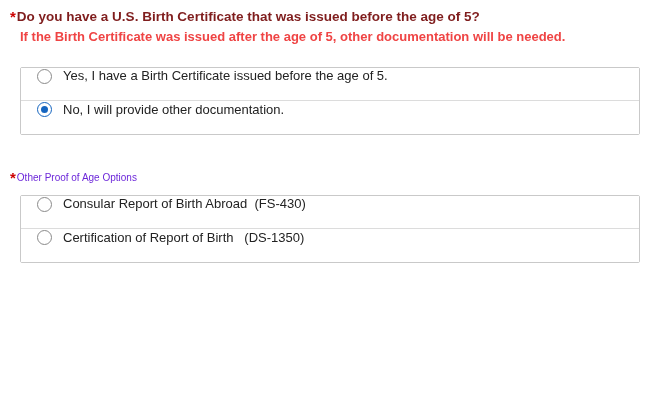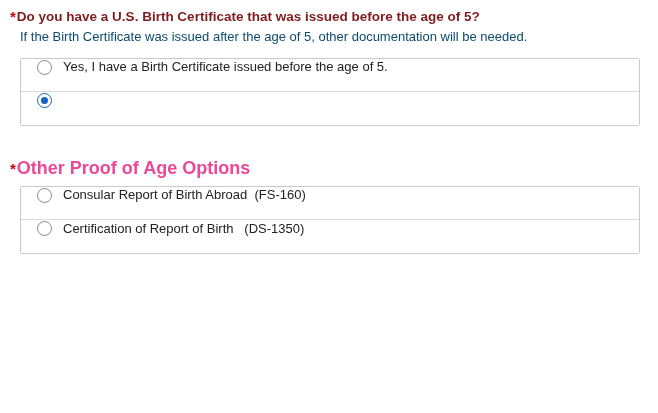--- a/index.html
+++ b/index.html
@@ -36,22 +36,23 @@
   }
   .question-title {
     font-size: 13.5px;
     line-height: 17px;
     font-weight: 700;
     color: #7f1d1d;
   }
   .question-help {
     font-size: 13px;
     line-height: 17px;
-    color: #0c4a6e;
-    margin: 3px 0 13px 10px;
+    color: #ef4444;
+    margin: 3px 0 22px 10px;
+    font-weight: bold;
   }
 
   .option-group {
     border: 1px solid #c9c9c9;
     border-radius: 2px;
     background: #ffffff;
     margin-left: 10px;
     margin-right: 4px;
   }
   .option-row {
@@ -103,24 +104,24 @@
   .section-gap {
     height: 34px;
   }
 
   .section-head {
     display: flex;
     align-items: flex-start;
     margin: 0 0 9px 0;
   }
   .section-title {
-    font-size: 18px;
+    font-size: 10px;
     line-height: 17px;
-    font-weight: 700;
-    color: #ec4899;
+    font-weight: 400;
+    color: #6d28d9;
   }
 </style>
 </head>
 <body>
 
 <div class="page">
 
   <div class="question-head">
     <span class="req-star">*</span>
     <span class="question-title">Do you have a U.S. Birth Certificate that was issued before the age of 5?</span>
@@ -128,34 +129,35 @@
 
   <div class="question-help">If the Birth Certificate was issued after the age of 5, other documentation will be needed.</div>
 
   <div class="option-group">
     <div class="option-row">
       <span class="radio"></span>
       <span class="option-label">Yes, I have a Birth Certificate issued before the age of 5.</span>
     </div>
     <div class="option-row">
       <span class="radio checked"></span>
+      <span class="option-label">No, I will provide other documentation.</span>
     </div>
   </div>
 
   <div class="section-gap"></div>
 
   <div class="section-head">
     <span class="req-star">*</span>
     <span class="section-title">Other Proof of Age Options</span>
   </div>
 
   <div class="option-group">
     <div class="option-row">
       <span class="radio"></span>
-      <span class="option-label">Consular Report of Birth Abroad  (FS-160)</span>
+      <span class="option-label">Consular Report of Birth Abroad  (FS-430)</span>
     </div>
     <div class="option-row">
       <span class="radio"></span>
       <span class="option-label">Certification of Report of Birth   (DS-1350)</span>
     </div>
   </div>
 
 </div>
 
 </body></html>

